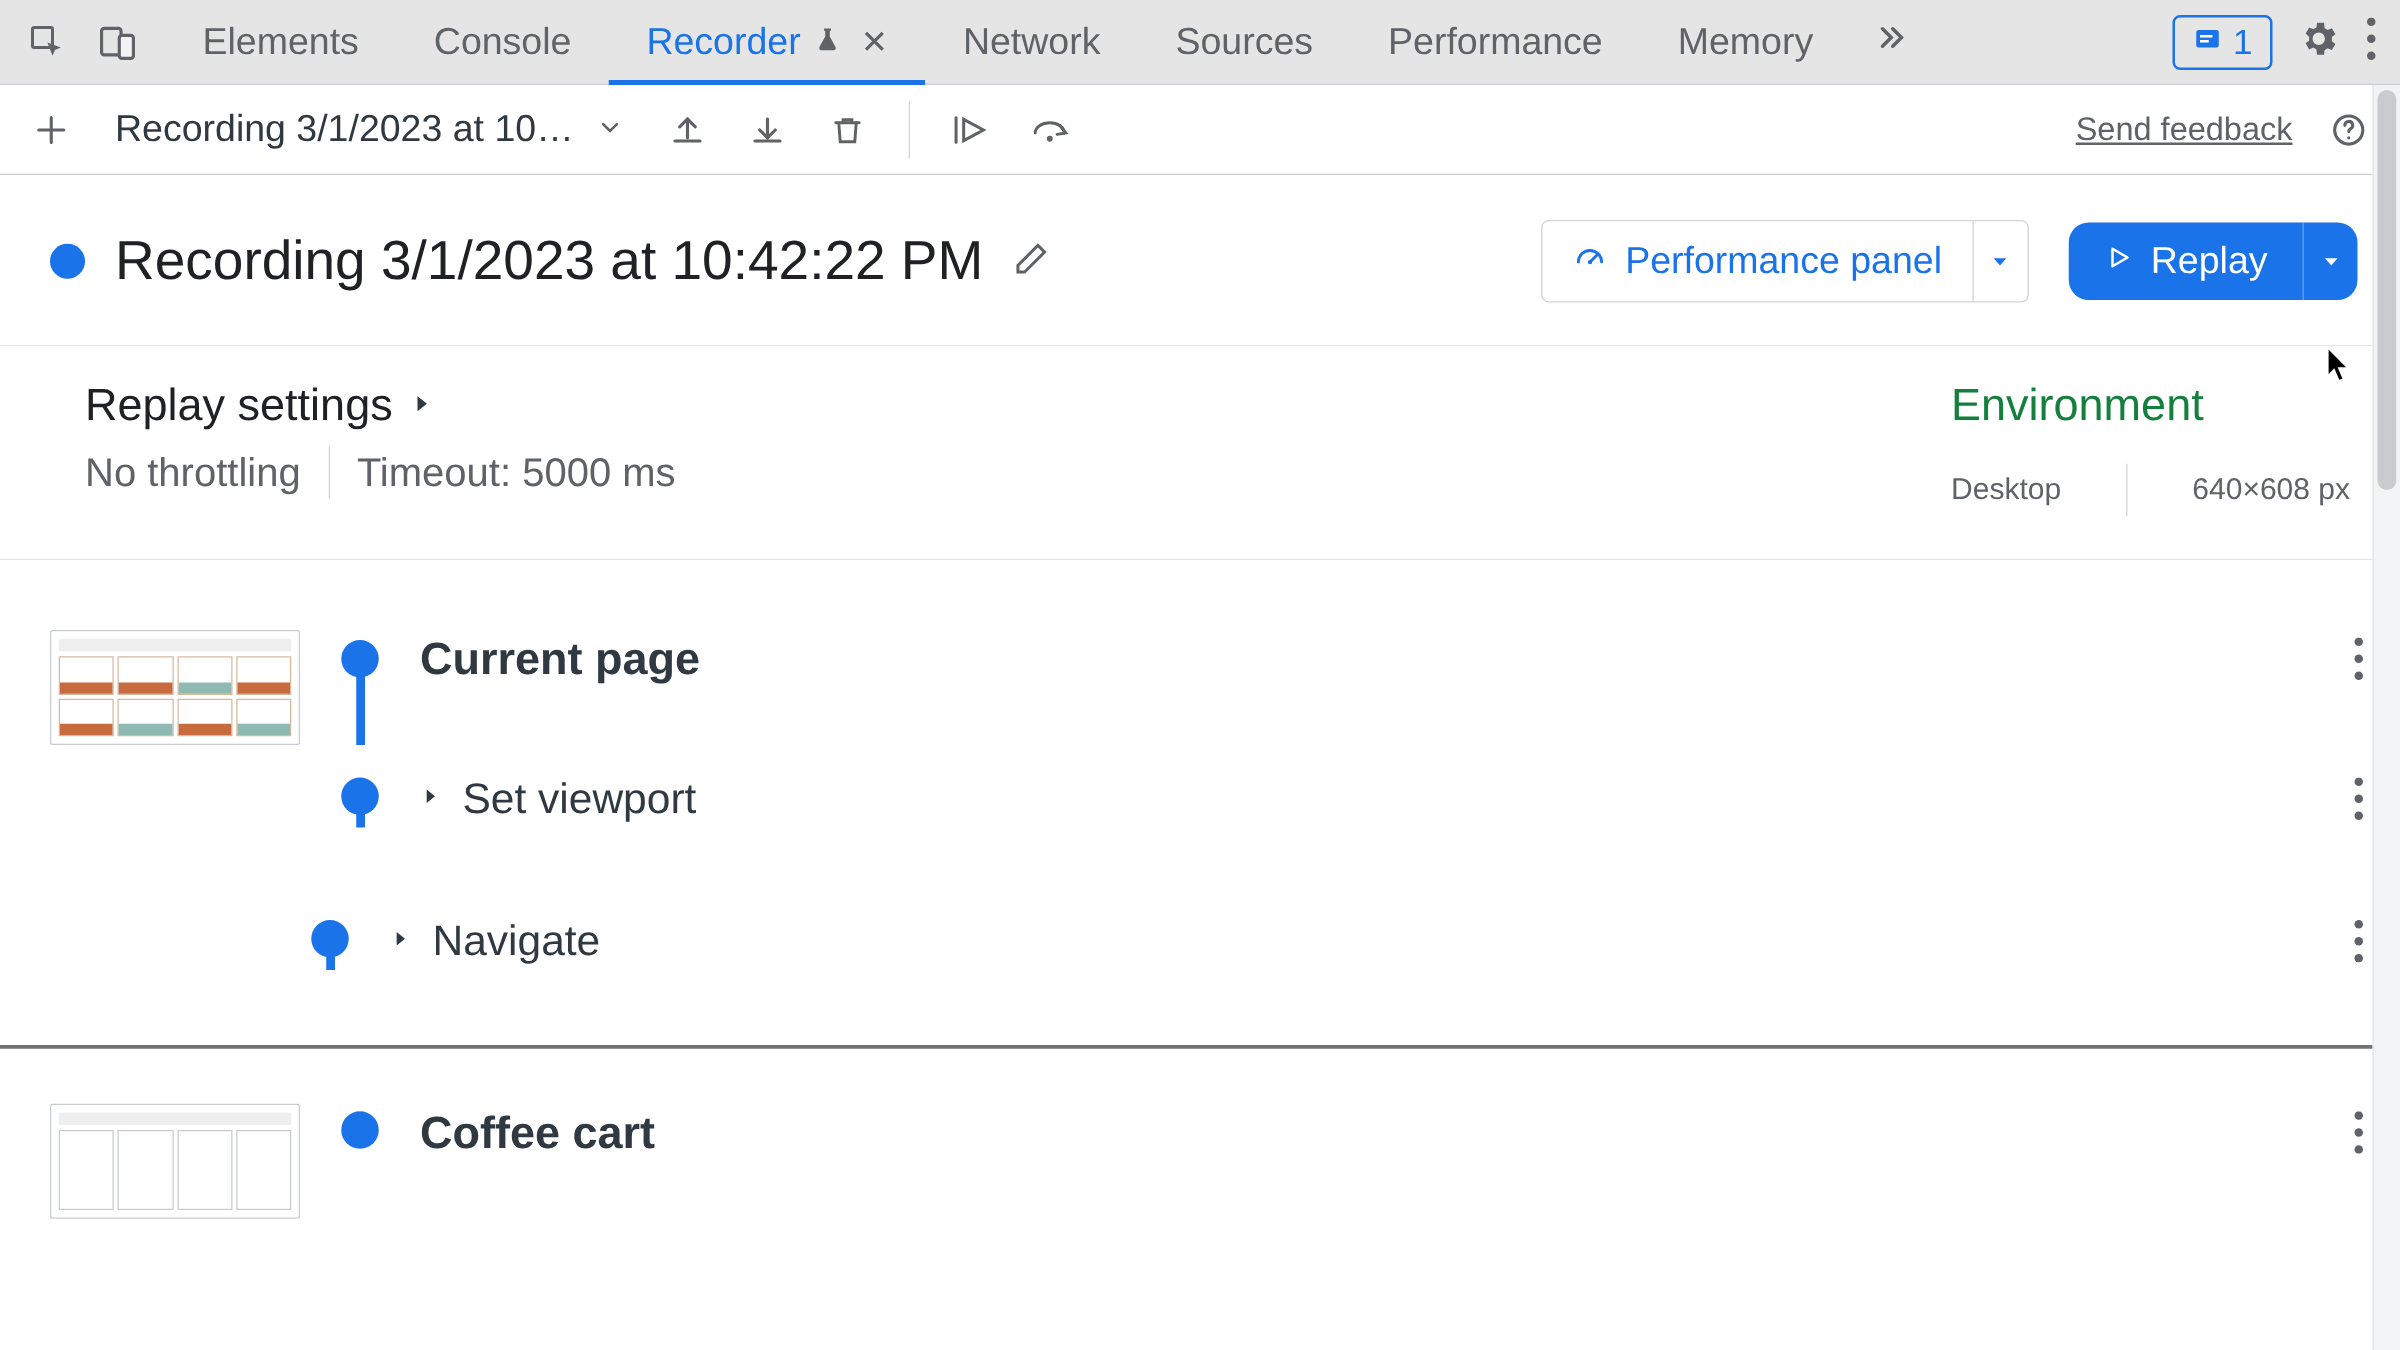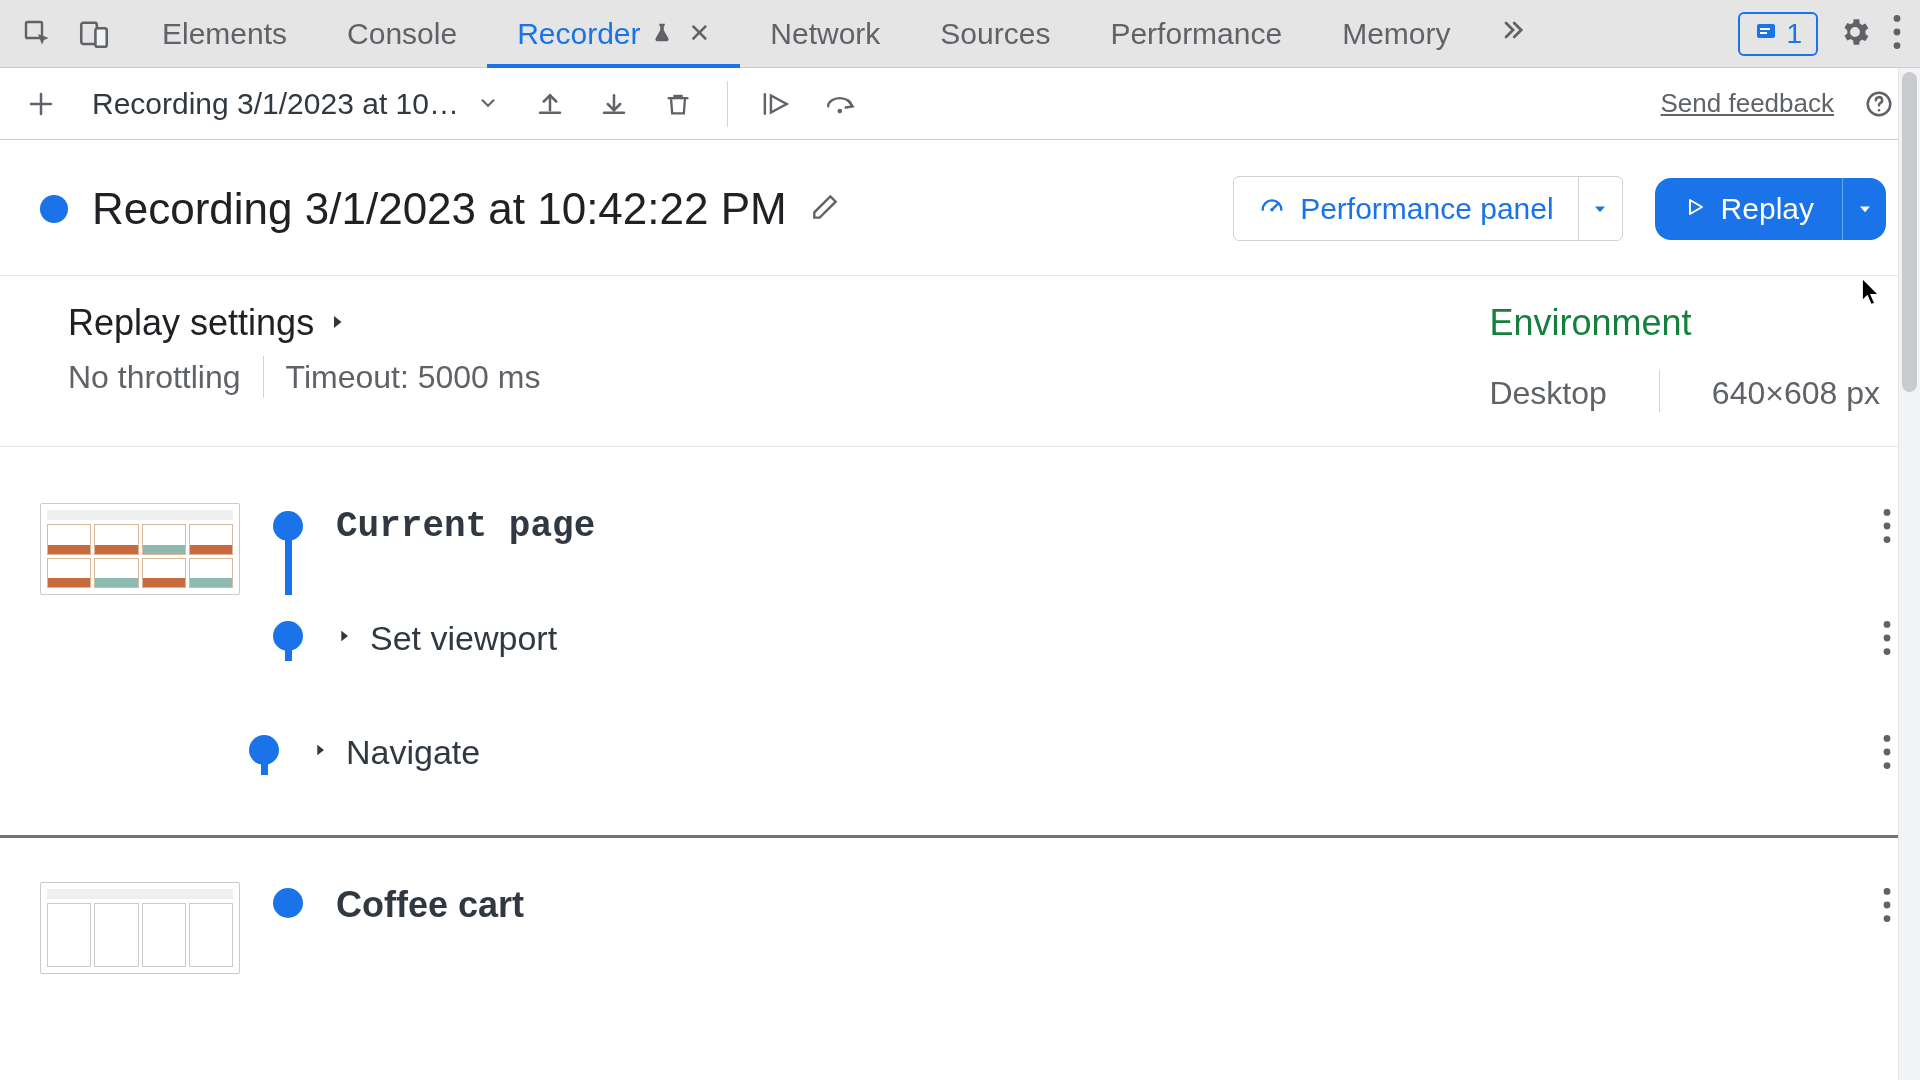--- a/index.html
+++ b/index.html
@@ -75,21 +75,21 @@
 
 
 .settings-row {
   display:flex; padding:26px 34px 34px 68px; border-bottom:1px solid #e4e6e9;
 }
 .settings-left .hdr { display:flex; align-items:flex-end; gap:14px; font-size:36px; color:#202124; }
 .settings-left .vals { display:flex; align-items:center; margin-top:12px; font-size:32px; color:#5f6368; }
 .settings-left .vals .vd { width:1px; height:42px; background:#d0d3d7; margin:0 22px; }
 .settings-right { margin-left:auto; text-align:left; padding-right:6px; }
 .settings-right .hdr { font-size:36px; color:#15803d; }
-.settings-right .vals { display:flex; align-items:flex-end; margin-top:26px; font-size:32px; color:#5f6368;gap:30px; }
+.settings-right .vals { display:flex; align-items:center; margin-top:26px; font-size:24px; color:#5f6368;gap:30px; }
 .settings-right .vals .vd { width:1px; height:42px; background:#d0d3d7; margin:0 22px; }
 
 
 .steps { position:relative; padding-left:0; }
 .step-block { display:flex; align-items:flex-start; padding:24px 28px 24px 40px; position:relative; }
 .step-block + .step-block { }
 .step-block.divider { border-bottom:3px solid #737373;padding-left:16px; }
 
 .thumb {
   width:200px; height:92px; border:1px solid #c7cacf; border-radius:2px;
@@ -348,21 +348,21 @@
     <div class="vals">
       <span>Desktop</span>
       <div class="vd"></div>
       <span>640×608 px</span>
     </div>
   </div>
 </div>
 
 <div class="steps">
 
-  <div class="step-block" style="padding-top:56px; padding-bottom:10px;font-family:Liberation Mono, monospace;">
+  <div class="step-block" style="padding-top:56px; padding-bottom:10px;">
     <div class="thumb">
       <div class="bar"></div>
       <div class="grid">
         <div class="c"></div>
           <div class="c"></div>
           <div class="c t"></div>
           <div class="c"></div>
         <div class="c"></div>
           <div class="c t"></div>
           <div class="c"></div>

